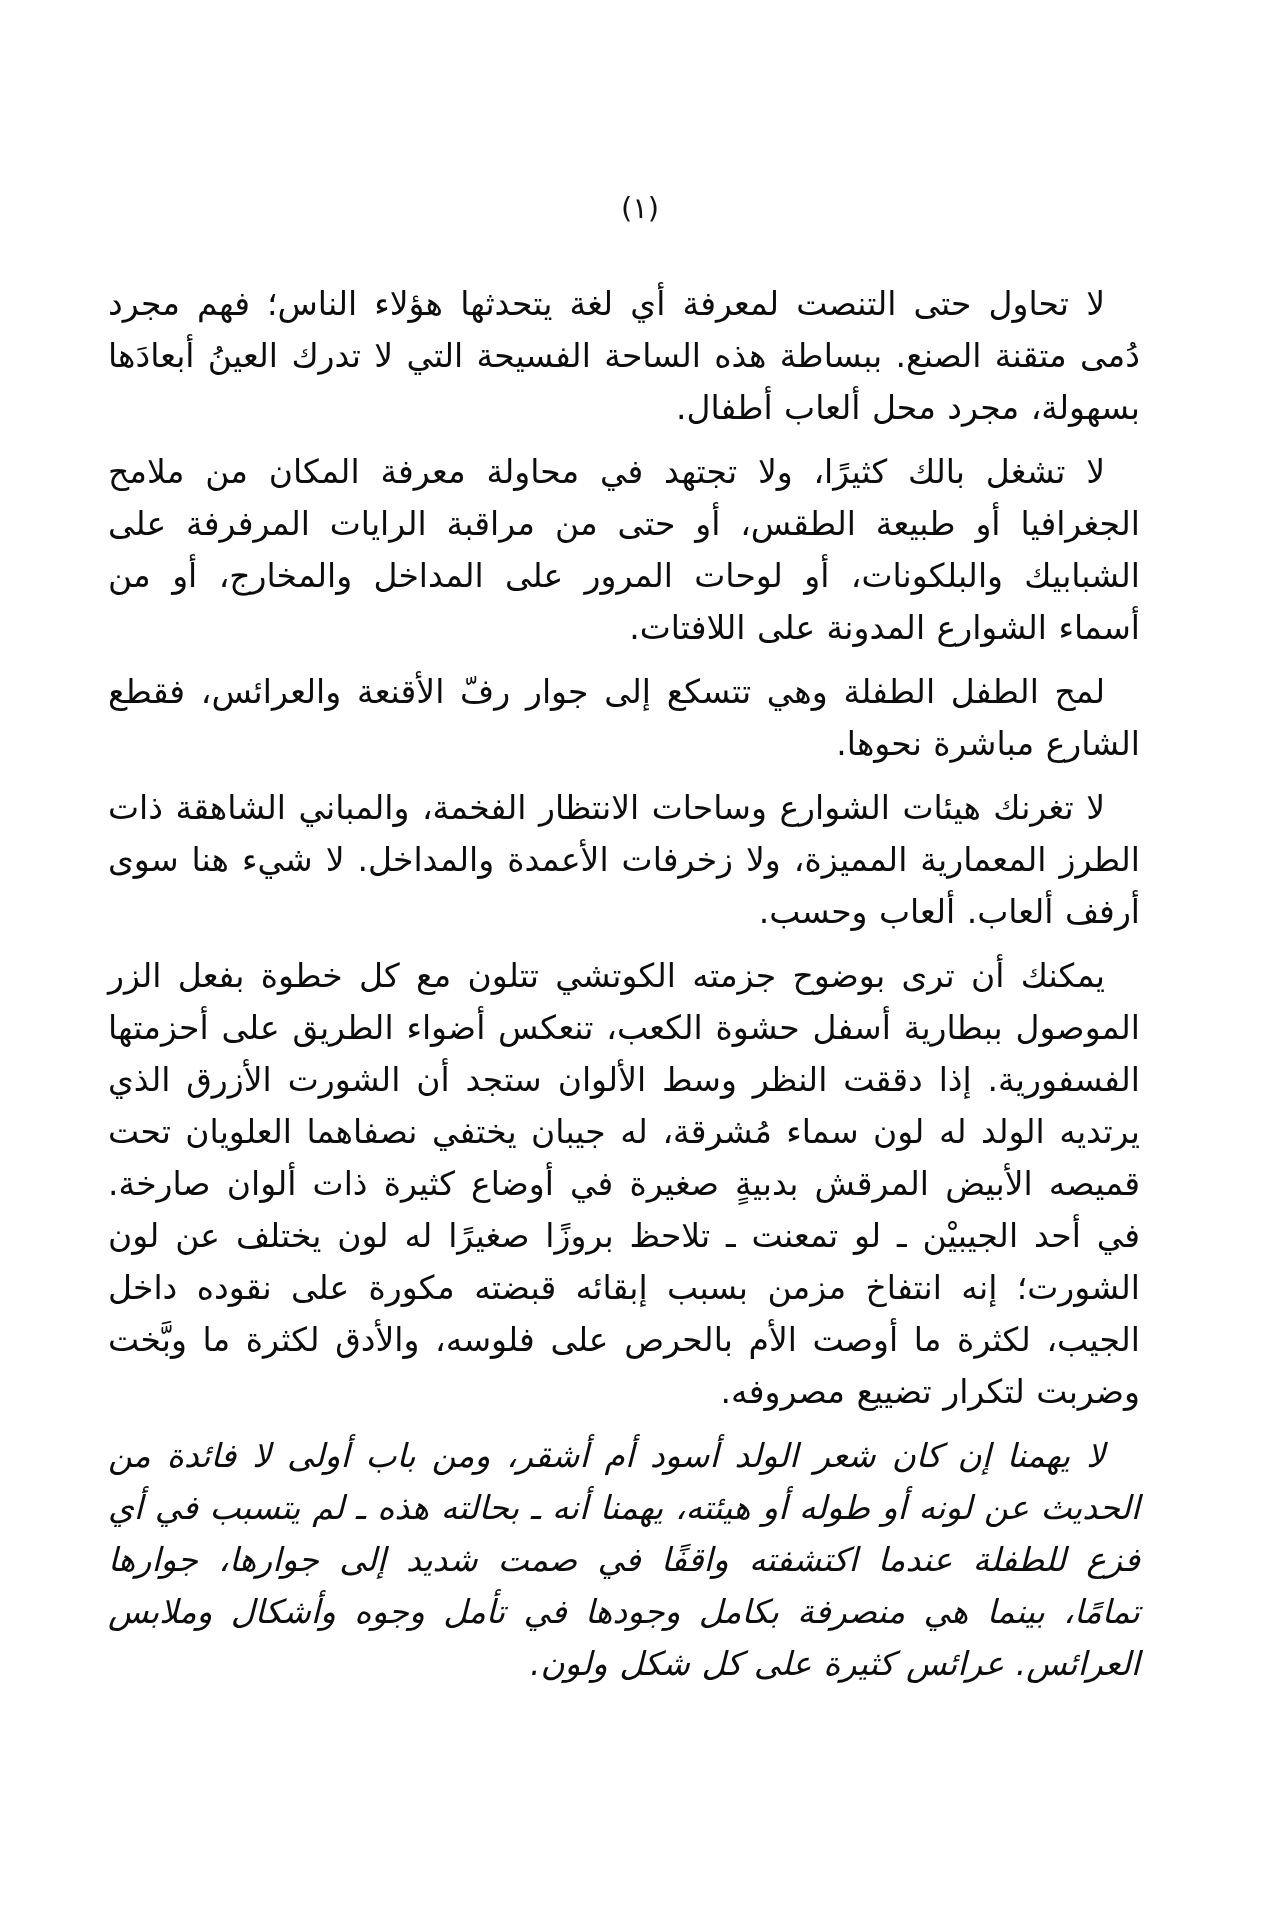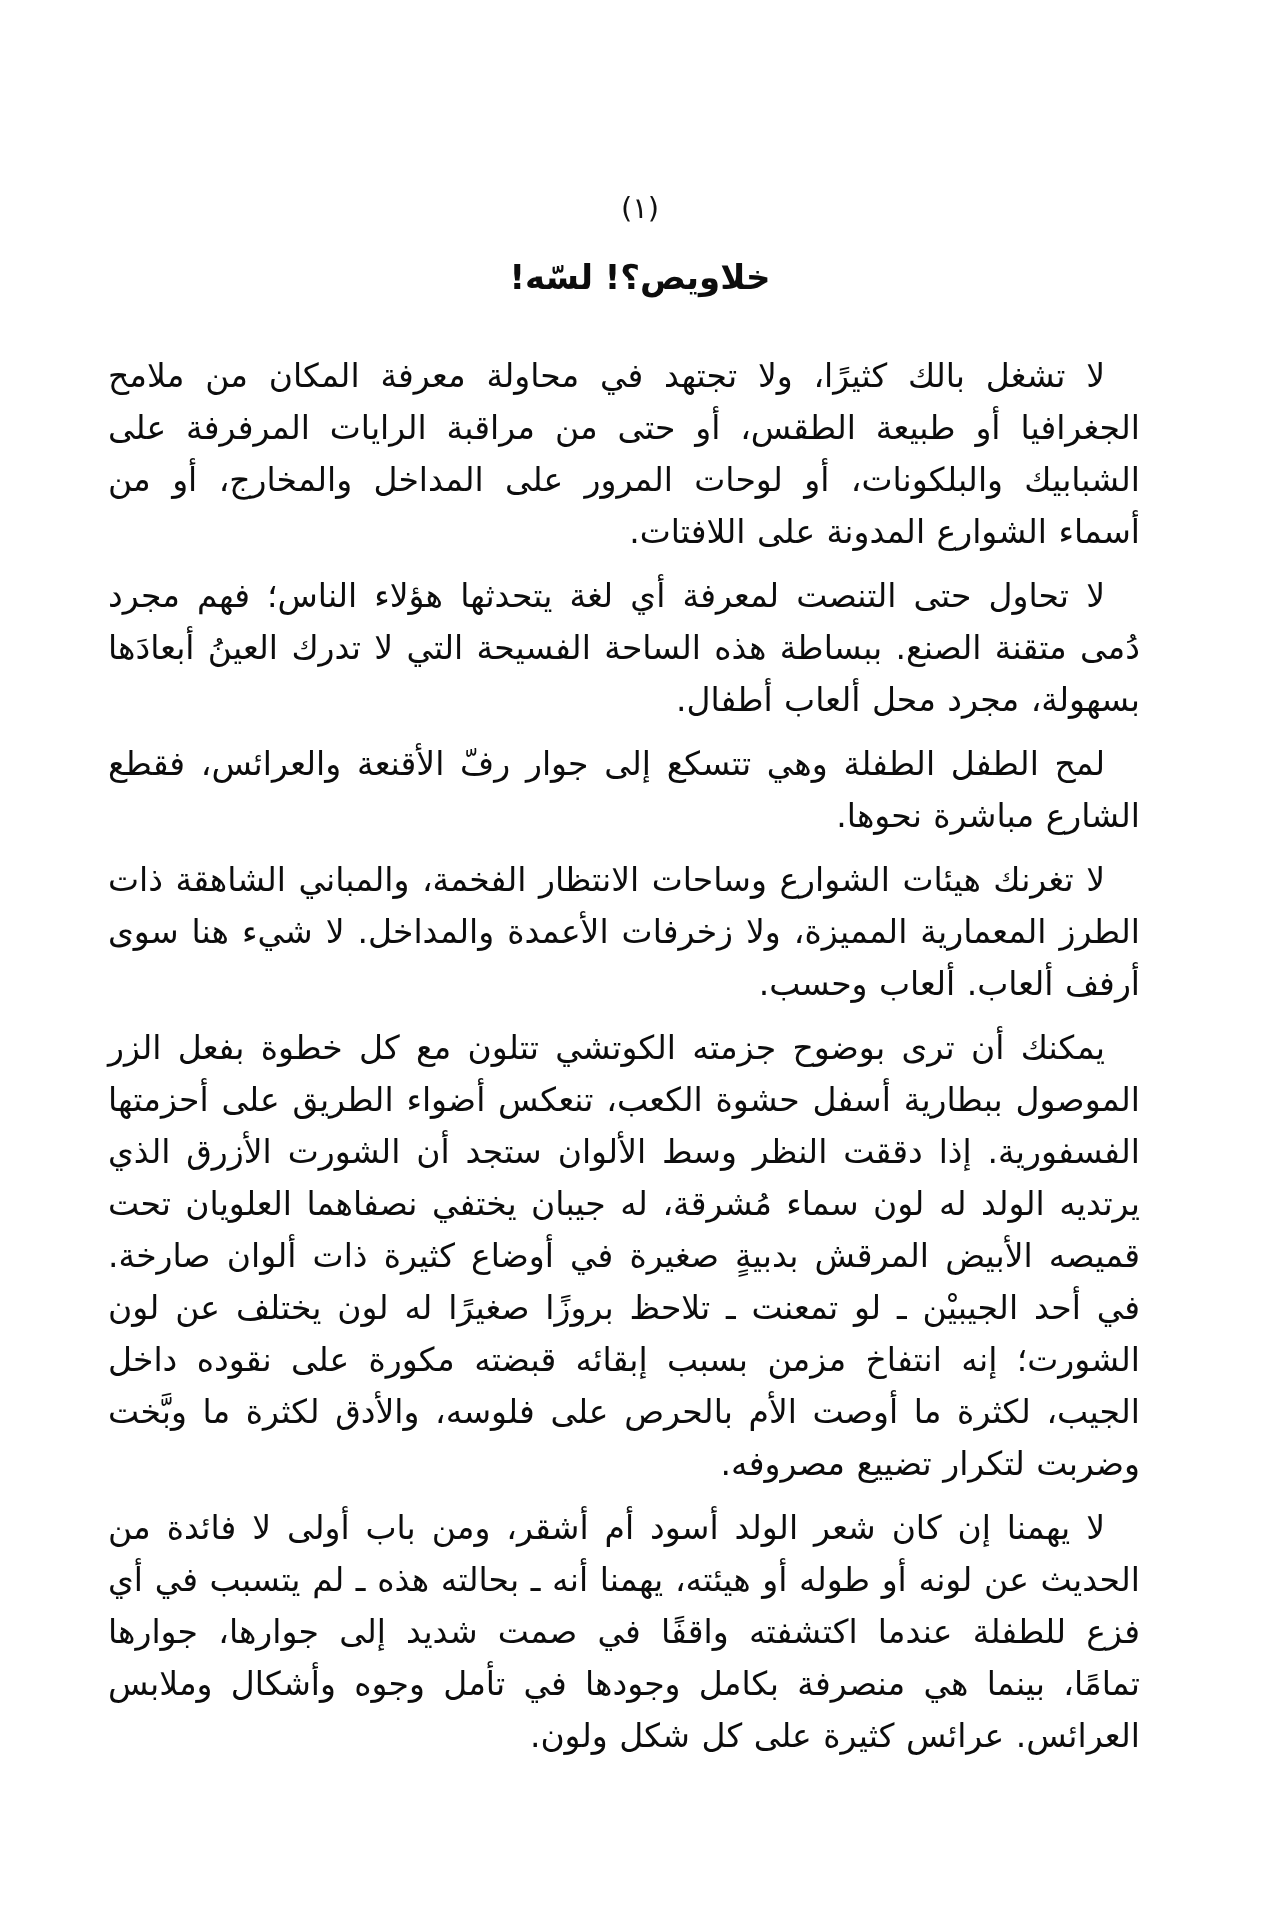--- a/index.html
+++ b/index.html
@@ -43,35 +43,35 @@
     text-align: justify;
     color: #0d0d0d;
   }
   .body-text p {
     margin: 0 0 12px 0;
     text-indent: 35px;
     word-spacing: 1px;
   }
   .body-text p:last-child {
     margin-bottom: 0;
+    font-style: italic;
   }
 </style>
 </head>
 <body>
 
 <div class="page">
   <div class="content">
 
     <div class="chapter-number">(١)</div>
 
-    <h1 class="chapter-title">خلاويص؟! لسّه!</h1>
 
     <div class="body-text">
+      <p>لا تحاول حتى التنصت لمعرفة أي لغة يتحدثها هؤلاء الناس؛ فهم مجرد دُمى متقنة الصنع. ببساطة هذه الساحة الفسيحة التي لا تدرك العينُ أبعادَها بسهولة، مجرد محل ألعاب أطفال.</p>
       <p>لا تشغل بالك كثيرًا، ولا تجتهد في محاولة معرفة المكان من ملامح الجغرافيا أو طبيعة الطقس، أو حتى من مراقبة الرايات المرفرفة على الشبابيك والبلكونات، أو لوحات المرور على المداخل والمخارج، أو من أسماء الشوارع المدونة على اللافتات.</p>
-      <p>لا تحاول حتى التنصت لمعرفة أي لغة يتحدثها هؤلاء الناس؛ فهم مجرد دُمى متقنة الصنع. ببساطة هذه الساحة الفسيحة التي لا تدرك العينُ أبعادَها بسهولة، مجرد محل ألعاب أطفال.</p>
       <p>لمح الطفل الطفلة وهي تتسكع إلى جوار رفّ الأقنعة والعرائس، فقطع الشارع مباشرة نحوها.</p>
       <p>لا تغرنك هيئات الشوارع وساحات الانتظار الفخمة، والمباني الشاهقة ذات الطرز المعمارية المميزة، ولا زخرفات الأعمدة والمداخل. لا شيء هنا سوى أرفف ألعاب. ألعاب وحسب.</p>
       <p>يمكنك أن ترى بوضوح جزمته الكوتشي تتلون مع كل خطوة بفعل الزر الموصول ببطارية أسفل حشوة الكعب، تنعكس أضواء الطريق على أحزمتها الفسفورية. إذا دققت النظر وسط الألوان ستجد أن الشورت الأزرق الذي يرتديه الولد له لون سماء مُشرقة، له جيبان يختفي نصفاهما العلويان تحت قميصه الأبيض المرقش بدبيةٍ صغيرة في أوضاع كثيرة ذات ألوان صارخة. في أحد الجيبيْن ـ لو تمعنت ـ تلاحظ بروزًا صغيرًا له لون يختلف عن لون الشورت؛ إنه انتفاخ مزمن بسبب إبقائه قبضته مكورة على نقوده داخل الجيب، لكثرة ما أوصت الأم بالحرص على فلوسه، والأدق لكثرة ما وبَّخت وضربت لتكرار تضييع مصروفه.</p>
       <p>لا يهمنا إن كان شعر الولد أسود أم أشقر، ومن باب أولى لا فائدة من الحديث عن لونه أو طوله أو هيئته، يهمنا أنه ـ بحالته هذه ـ لم يتسبب في أي فزع للطفلة عندما اكتشفته واقفًا في صمت شديد إلى جوارها، جوارها تمامًا، بينما هي منصرفة بكامل وجودها في تأمل وجوه وأشكال وملابس العرائس. عرائس كثيرة على كل شكل ولون.</p>
     </div>
 
   </div>
 </div>
 
 </body></html>

